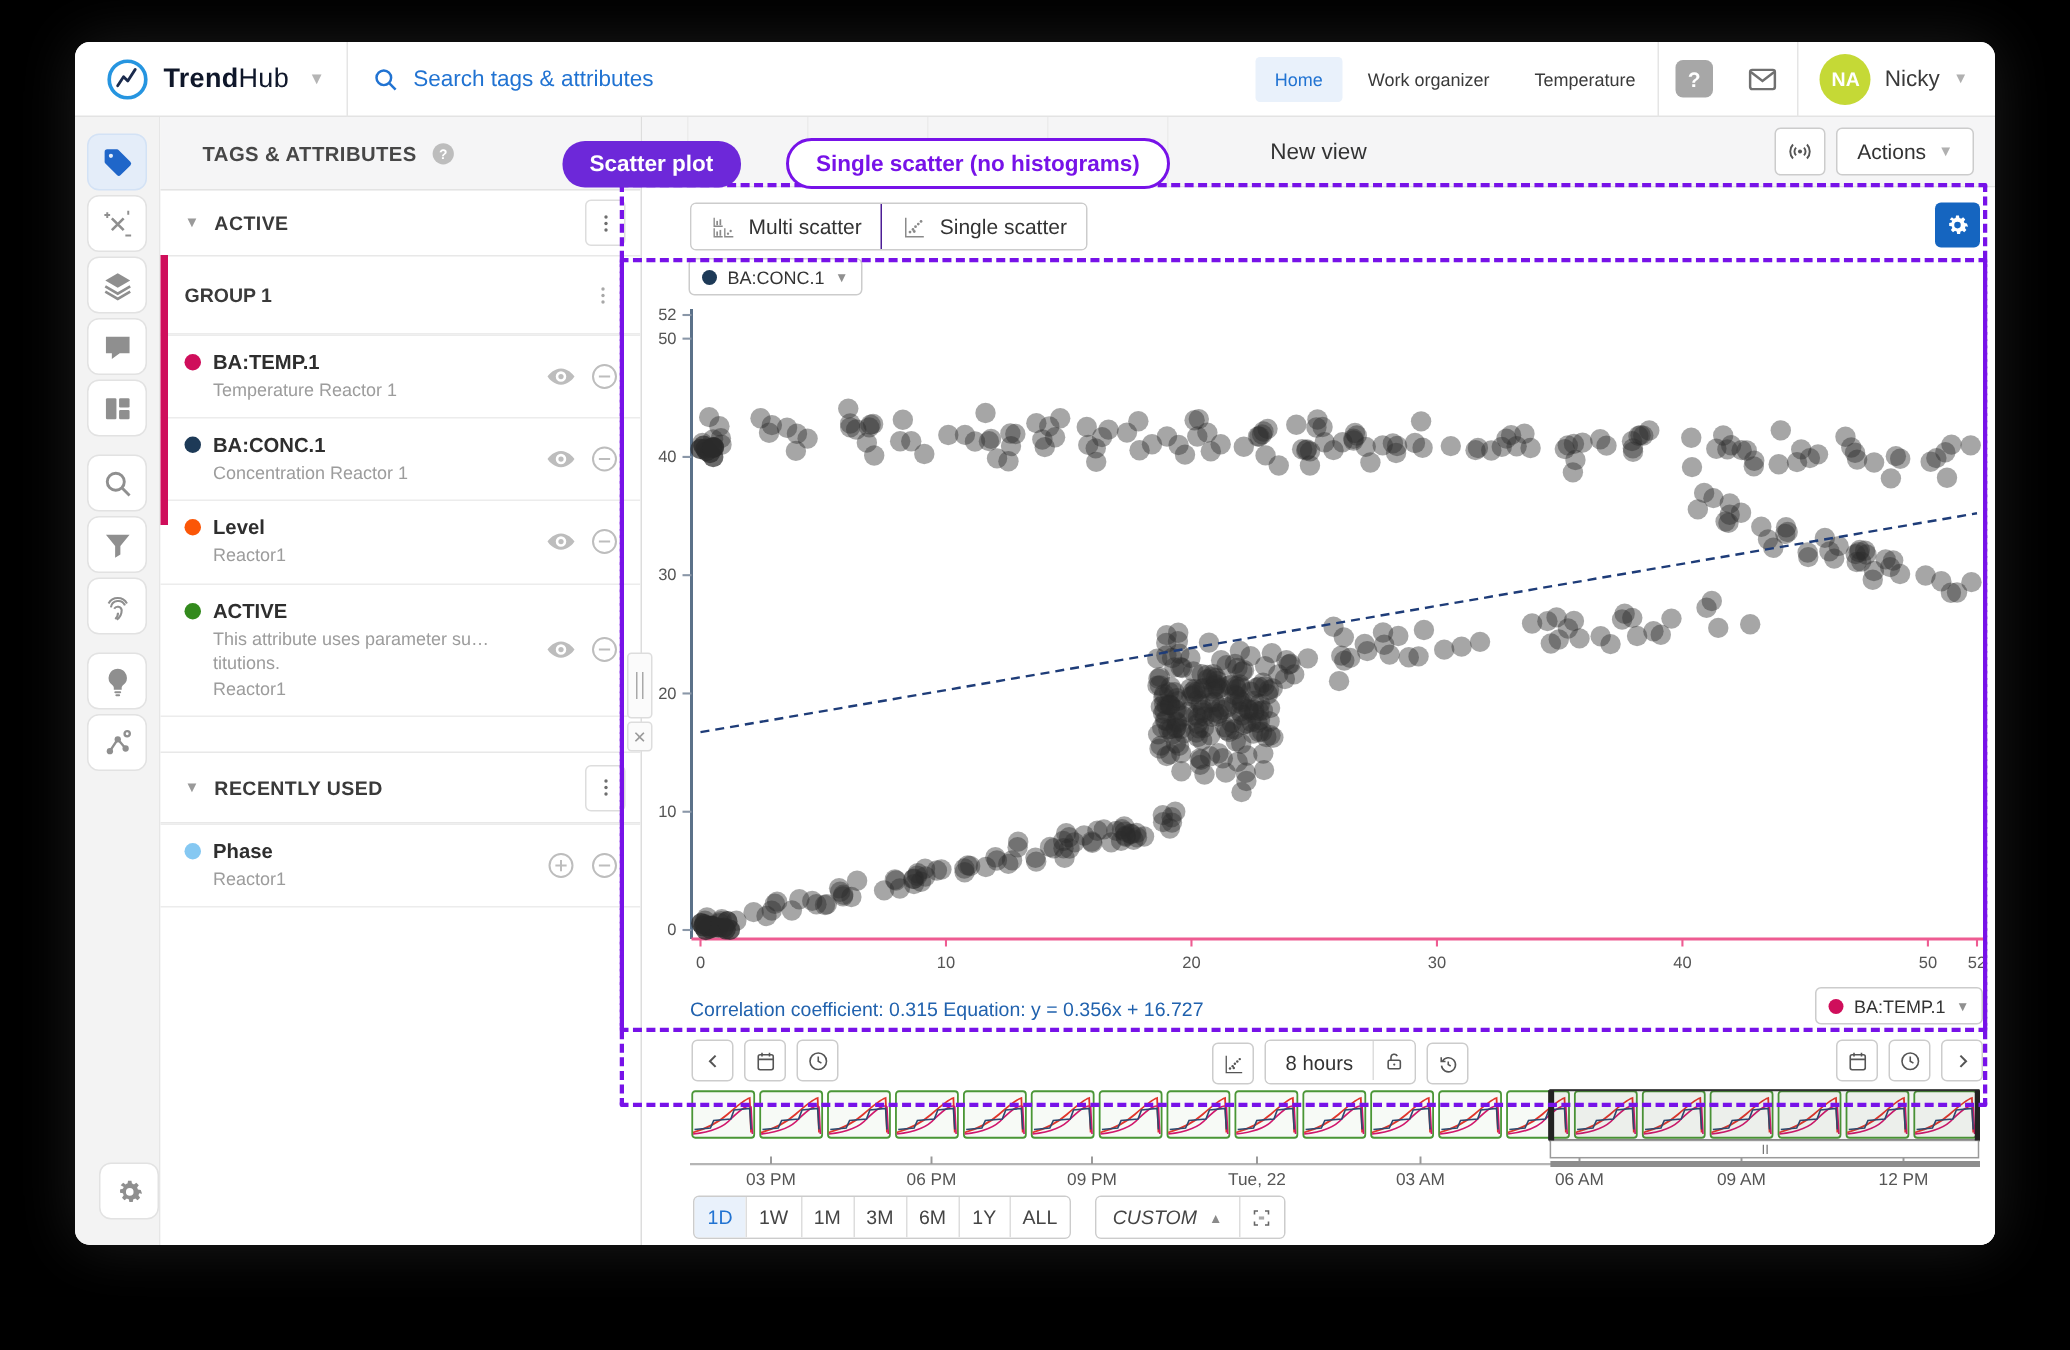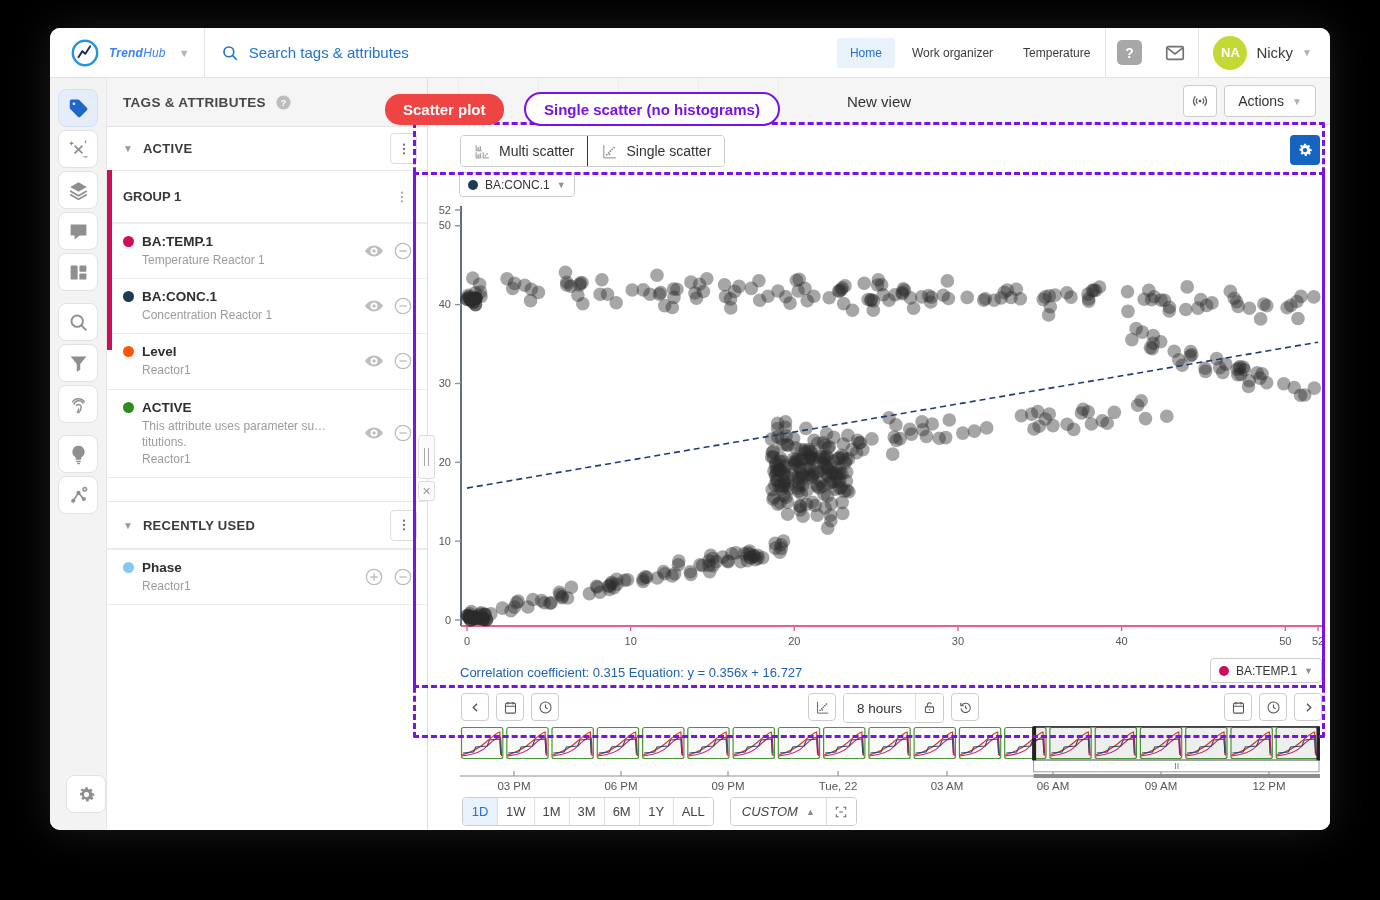--- a/index.html
+++ b/index.html
@@ -3,21 +3,21 @@
 <meta charset="utf-8">
 <style>
   * { margin:0; padding:0; box-sizing:border-box; }
   html,body { width:1380px; height:900px; background:#000; font-family:"Liberation Sans", sans-serif; overflow:hidden; }
   .window { position:absolute; left:50px; top:28px; width:1280px; height:802px; background:#fff; border-radius:10px; overflow:hidden; box-shadow:0 0 40px rgba(80,80,80,.35); }
 
   
   .navbar { position:absolute; left:0; top:0; right:0; height:50px; background:#fff; border-bottom:1px solid #e3e3e3; display:flex; align-items:center; z-index:30; }
   .brand { display:flex; align-items:center; gap:9px; padding:0 14px 0 20px; }
   .brand .logo { width:30px; height:30px; }
-  .brand-text { font-size:12px; color:#3b82f6; letter-spacing:.2px;font-style:italic; }
+  .brand-text { font-size:18px; color:#0f172a; letter-spacing:.2px; }
   .brand-text b { font-weight:700; }
   .brand-caret { color:#b5b5b5; font-size:11px; margin-left:4px; }
   .nav-divider { width:1px; height:50px; background:#e5e5e5; }
   .search-wrap { display:flex; align-items:center; gap:10px; padding-left:16px; flex:1; }
   .search-wrap .ic { color:#2173d2; }
   .search-input { border:none; outline:none; font-size:15px; color:#2173d2; width:420px; font-family:inherit; background:transparent; }
   .search-input::placeholder { color:#2173d2; opacity:1; }
   .nav-right { display:flex; align-items:center; height:50px; }
   .nav-item { font-size:12px; color:#3a3a3a; padding:8px 13px; margin:0 2px; border-radius:3px; cursor:pointer; white-space:nowrap; }
   .nav-item.active { background:#e9f1fb; color:#2173d2; }
@@ -32,21 +32,21 @@
   .toolrail { position:absolute; left:0; top:50px; bottom:0; width:57px; background:#f3f3f3; border-right:1px solid #e6e6e6; z-index:10; }
   .rail-btn { position:relative; width:40px; height:38px; margin:0 0 3px 8px; background:#fff; border:1px solid #e2e2e2; border-radius:8px; display:flex; align-items:center; justify-content:center; color:#8f8f8f; cursor:pointer; }
   .rail-btn.active { background:#e4edf9; border-color:#d3e2f5; color:#1f66c9; }
   .rail-btn.gap { margin-top:12px; }
   .rail-btn .ic { width:21px; height:21px; }
   .rail-gear { position:absolute; bottom:14px; left:8px; }
 
   
   .tags-panel { position:absolute; left:57px; top:50px; bottom:0; width:321px; background:#fff; border-right:1px solid #ddd; z-index:10; }
   .panel-header { height:49px; background:#f5f5f6; border-bottom:1px solid #e3e3e3; display:flex; align-items:center; gap:9px; padding:0 16px; }
-  .panel-title { font-size:13.5px; font-weight:700; color:#474747; letter-spacing:.3px; }
+  .panel-title { font-size:13.5px; font-weight:700; color:#474747; letter-spacing:.3px;margin-left:12px; }
   .panel-header .ic { width:17px; height:17px; color:#bdbdbd; }
   .section-row { height:43px; display:flex; align-items:center; padding:0 10px 0 16px; }
   .section-row.recent { height:48px; border-top:1px solid #e8e8e8; border-bottom:1px solid #e8e8e8; margin-top:23px; }
   .sec-caret { color:#9a9a9a; font-size:10px; margin-right:10px; }
   .sec-label { font-size:13px; font-weight:700; color:#3a3a3a; letter-spacing:.3px; flex:1; }
   .kebab-box { width:27px; height:31px; border:1px solid #ddd; border-radius:4px; display:flex; align-items:center; justify-content:center; color:#6e6e6e; cursor:pointer; background:#fff; }
   .kebab-box .ic, .kebab-plain .ic { width:16px; height:16px; }
   .kebab-plain { color:#a8a8a8; cursor:pointer; width:22px; display:flex; justify-content:center; }
   .group-row { height:52px; border-top:1px solid #e8e8e8; display:flex; align-items:center; padding:0 14px 0 16px; }
   .group-label { font-size:13px; font-weight:700; color:#3a3a3a; flex:1; }
@@ -87,29 +87,29 @@
   .signal-chip { display:flex; align-items:center; gap:7px; height:25px; padding:0 8px; background:#fff; border:1px solid #ccc; border-radius:4px; font-size:12px; color:#333; cursor:pointer; }
   .chip-dot { width:10px; height:10px; border-radius:50%; }
   .chip-caret { color:#909090; font-size:9px; }
   .y-chip { position:absolute; left:31px; top:47px; }
   .x-chip { position:absolute; right:8px; top:533px; }
   #scatter-svg { position:absolute; left:6px; top:77px; }
   .stats-text { position:absolute; left:32px; top:540px; font-size:13px; color:#2162ae; }
 
   .dashed-rect { position:absolute; left:363px; top:94px; width:912px; height:566px; border:3px dashed #7712e8; border-radius:2px; pointer-events:none; z-index:20; }
   .badge { position:absolute; z-index:21; font-weight:700; font-size:15px; display:flex; align-items:center; cursor:pointer; }
-  .badge-primary { left:335px; top:66px; height:31px; padding:0 18px; background:#ef4444; color:#fff; border-radius:15px; }
+  .badge-primary { left:325px; top:66px; height:31px; padding:0 18px; background:#6d28d9; color:#fff; border-radius:15px; }
   .badge-secondary { left:474px; top:64px; height:34px; padding:0 18px; background:#fff; color:#7712e8; border:2.5px solid #7712e8; border-radius:17px; }
 
   
   .timeline { position:absolute; left:0; top:612px; right:0; height:140px; background:#fff; }
   .tl-btn { width:28px; height:28px; background:#fff; border:1px solid #ccc; border-radius:4px; display:flex; align-items:center; justify-content:center; color:#555; cursor:pointer; }
   .tl-btn .ic { width:15px; height:15px; }
   .tl-group-left { position:absolute; left:33px; top:3px; display:flex; gap:7px; }
-  .tl-group-center { position:absolute; left:380px; top:3px; display:flex; gap:7px; align-items:flex-start; }
+  .tl-group-center { position:absolute; left:380px; top:3px; display:flex; gap:7px; align-items:flex-end; }
   .tl-joined { display:flex; border:1px solid #ccc; border-radius:4px; overflow:hidden; }
   .tl-joined > div { border-left:1px solid #ddd; }
   .tl-joined > div:first-child { border-left:none; }
   .tl-duration { height:28px; display:flex; align-items:center; padding:0 13px; font-size:13.5px; color:#333; background:#fff; cursor:pointer; }
   .tl-sq { width:28px; height:26px; display:flex; align-items:center; justify-content:center; color:#555; background:#fff; cursor:pointer; }
   .tl-sq .ic { width:15px; height:15px; }
   .tl-group-right { position:absolute; left:796px; top:3px; display:flex; gap:7px; }
   #strip-svg { position:absolute; left:32px; top:36px; }
   .range-row { position:absolute; left:34px; top:107px; display:flex; gap:16px; }
   .range-group { display:flex; border:1px solid #ccc; border-radius:4px; overflow:hidden; }

